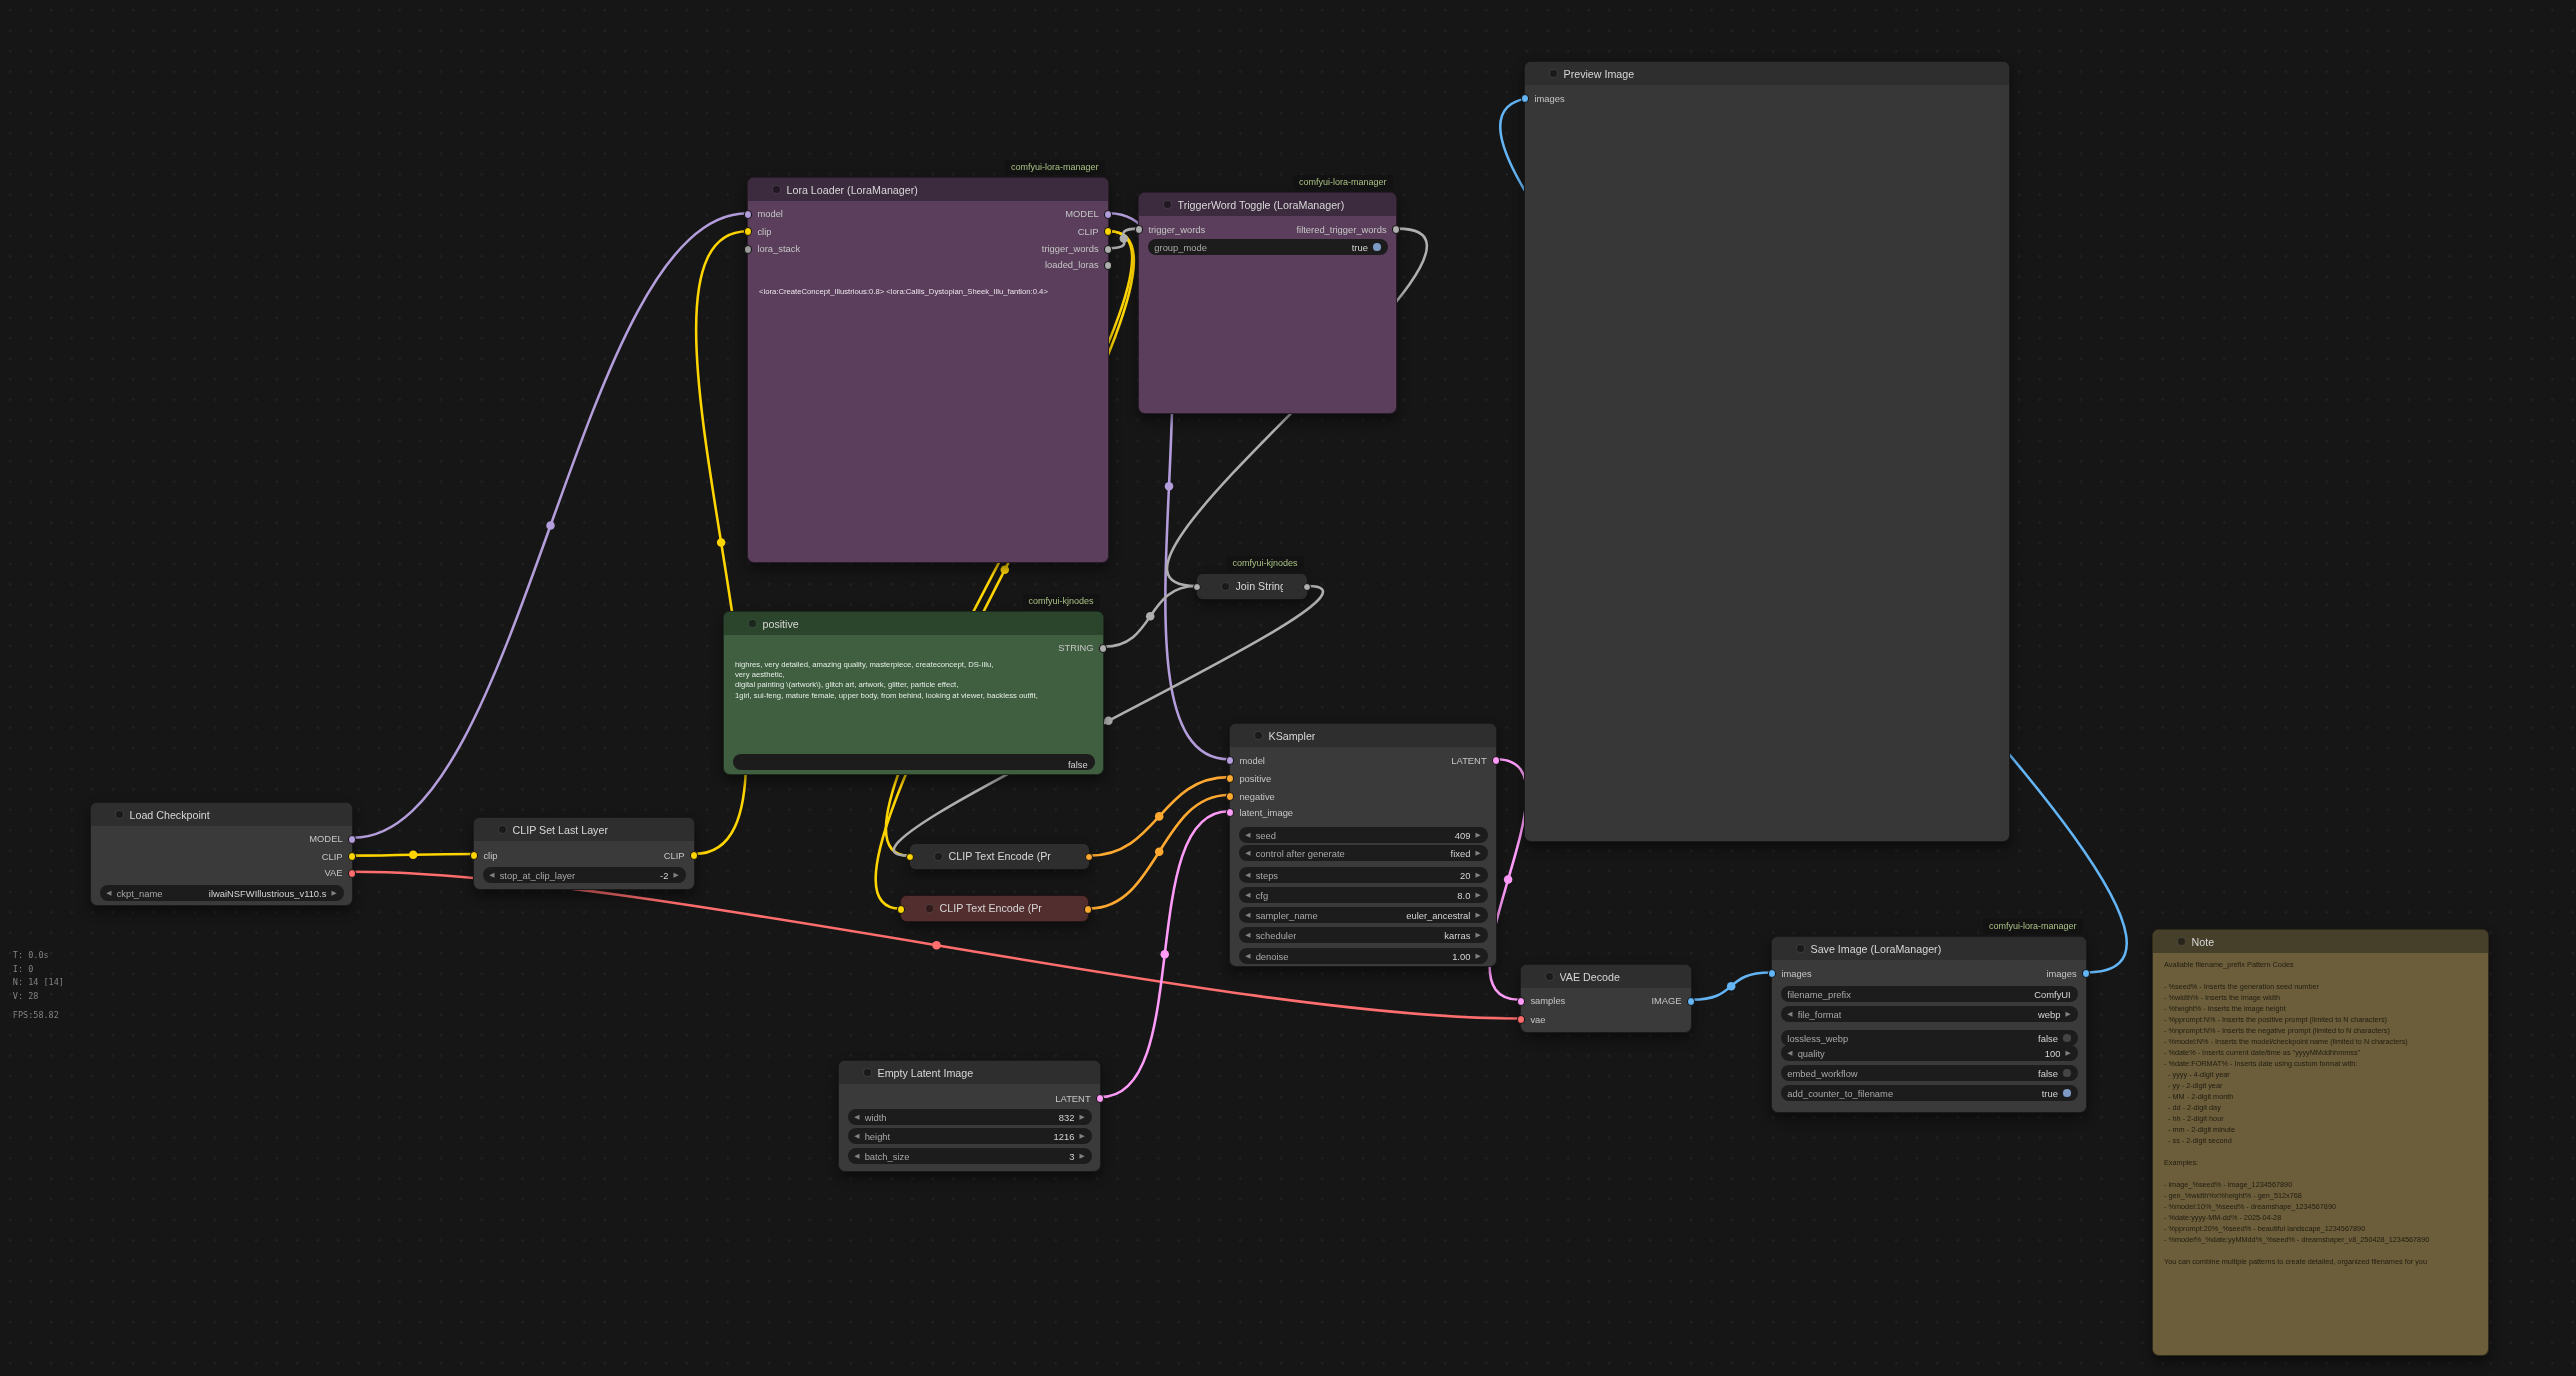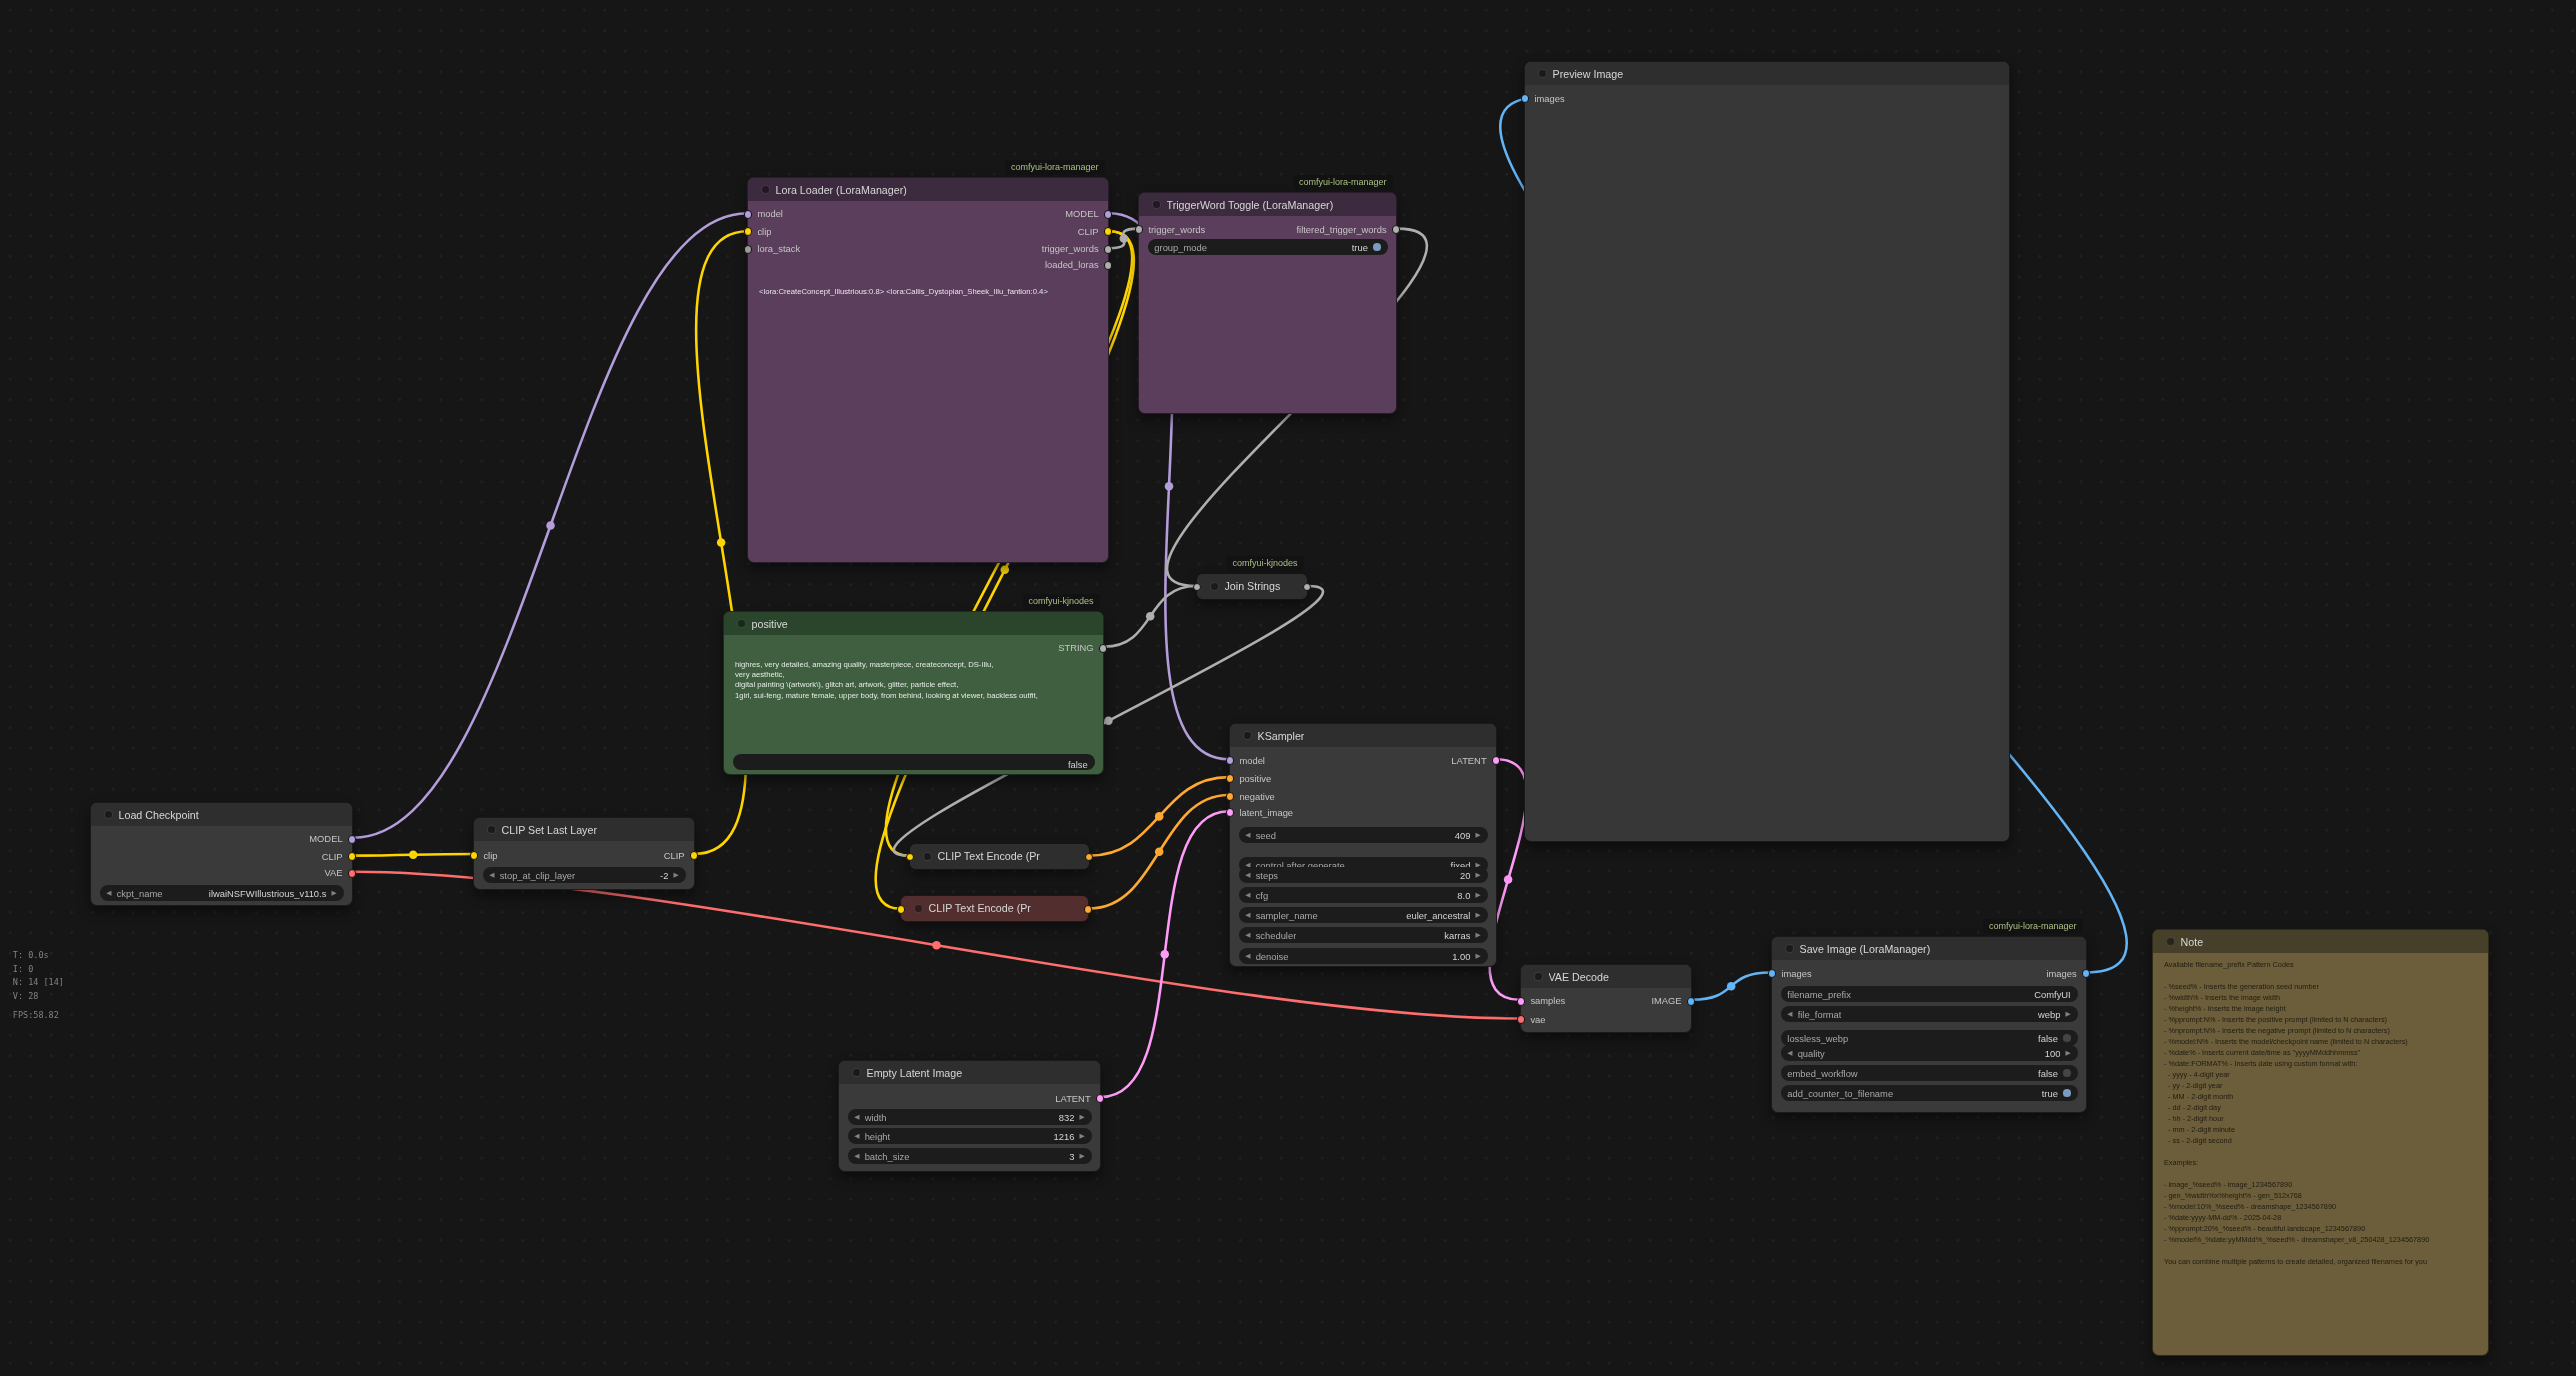--- a/index.html
+++ b/index.html
@@ -5,21 +5,21 @@
   *{margin:0;padding:0;box-sizing:border-box;}
   html,body{overflow:hidden;}
   body{width:2576px;height:1376px;background:#161616;font-family:"Liberation Sans",sans-serif;position:relative;}
   #canvas{position:absolute;left:0;top:0;width:2576px;height:1376px;
     background-image:radial-gradient(circle,#222222 1px,transparent 1.5px);
     background-size:20.5px 20.5px;}
   #wires{position:absolute;left:0;top:0;z-index:1;pointer-events:none;}
   .node{position:absolute;z-index:2;background:var(--bg,#3a3a3a);border:0.9px solid rgba(0,0,0,.55);
     border-radius:6.8px;box-shadow:0 5.1px 12px rgba(0,0,0,.45);}
   .titlebar{position:absolute;left:0;top:0;right:0;height:23px;background:var(--hdr,#2e2e2e);
-    border-radius:6px 6px 0 0;display:flex;align-items:center;gap:6px;padding:0 13px;overflow:hidden;}
+    border-radius:6px 6px 0 0;display:flex;align-items:center;gap:6px;padding:0 24px;overflow:hidden;}
   .node.collapsed .titlebar{height:100%;border-radius:6px;}
   .ttext{font-size:10.7px;color:#d7d7d7;white-space:nowrap;overflow:hidden;}
   .tdot{width:8.5px;height:8.5px;border-radius:50%;background:rgba(0,0,0,.42);border:0.9px solid rgba(255,255,255,.14);flex:none;}
   .tag{position:absolute;right:3.4px;top:-18px;height:14.5px;line-height:14.5px;padding:0 6px;background:#121212;
     border-radius:3.4px;font-size:9px;color:#a9c084;white-space:nowrap;z-index:4;}
   .pdot{position:absolute;width:8.5px;height:8.5px;border-radius:50%;border:0.9px solid #101010;z-index:3;}
   .pdot.in{left:-4.3px;}
   .pdot.out{right:-4.3px;}
   .plabel{position:absolute;font-size:9.4px;color:#c6c6c6;line-height:13.7px;white-space:nowrap;z-index:3;}
   .plabel.in{left:9.4px;}
@@ -218,21 +218,21 @@
       <span class="pdot in" style="top: 84px; background: rgb(255, 156, 249);"></span>
       <span class="plabel in" style="top: 82px;">latent_image</span>
       <span class="pdot out" style="top: 32px; background: rgb(255, 156, 249);"></span>
       <span class="plabel out" style="top: 30px;">LATENT</span>
       <div class="widget" style="top: 103px;">
         <span class="arrow">◀</span>
         <span class="wname">seed</span>
         <span class="wval">409</span>
         <span class="arrow">▶</span>
       </div>
-      <div class="widget" style="top: 133px;">
+      <div class="widget" style="top: 121px;">
         <span class="arrow">◀</span>
         <span class="wname">control after generate</span>
         <span class="wval">fixed</span>
         <span class="arrow">▶</span>
       </div>
       <div class="widget" style="top: 143px;">
         <span class="arrow">◀</span>
         <span class="wname">steps</span>
         <span class="wval">20</span>
         <span class="arrow">▶</span>

